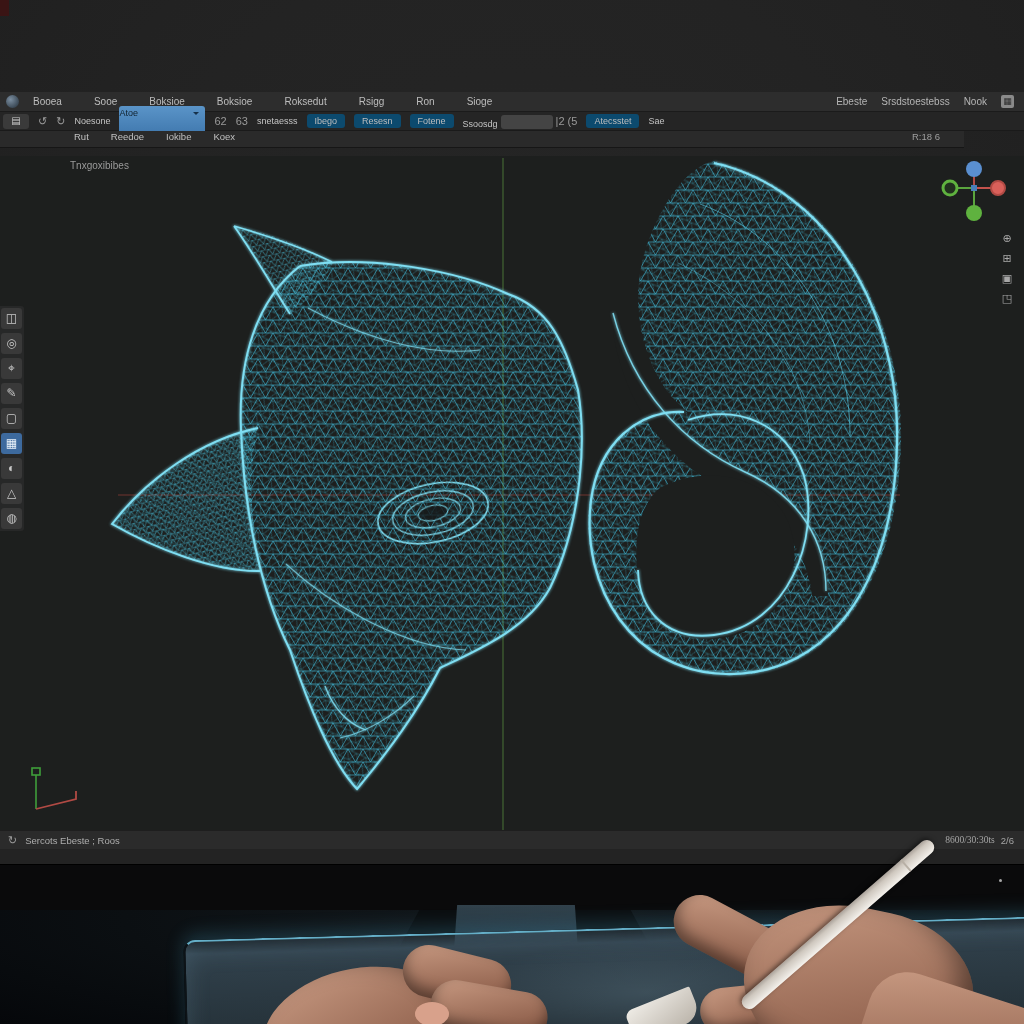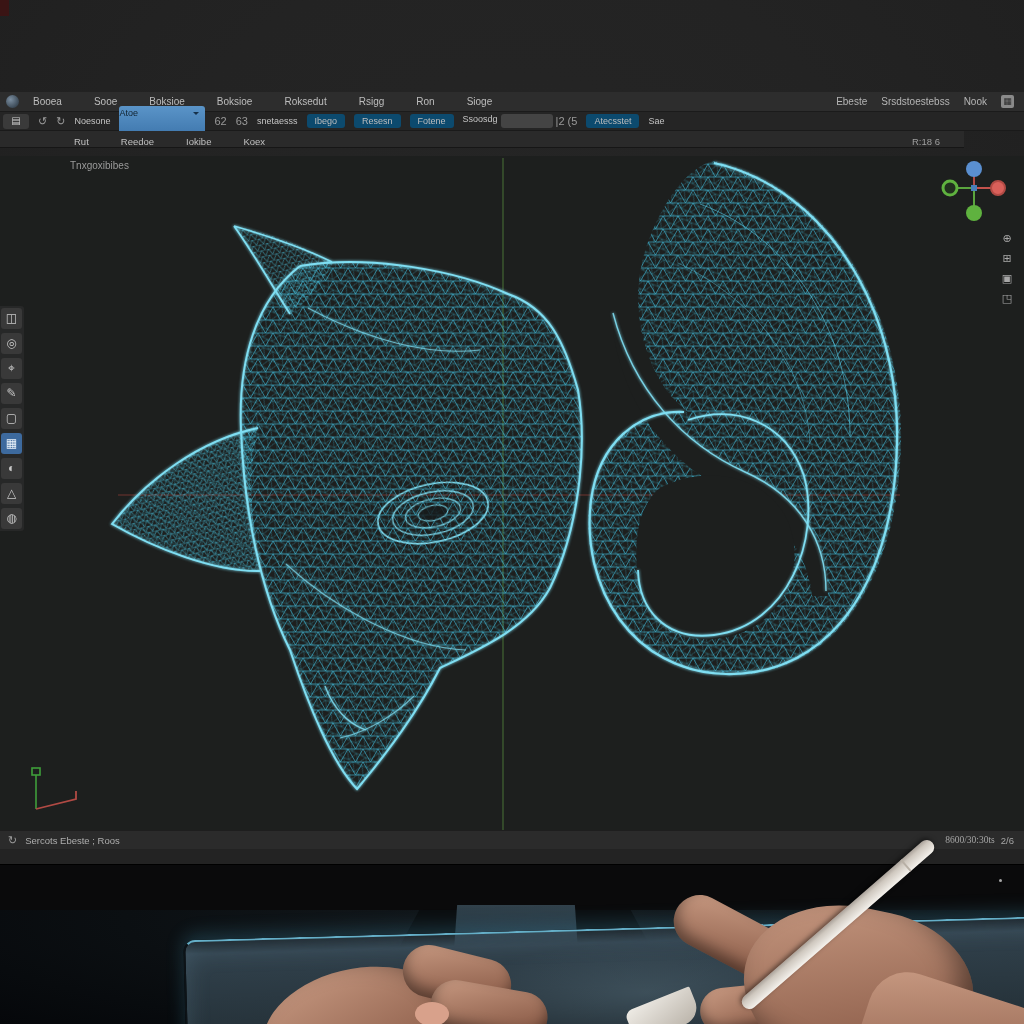--- a/index.html
+++ b/index.html
@@ -31,26 +31,26 @@
   .tb-icon { color:#9a9a9a; font-size:11px; line-height:15px; }
   .tb-editor { width:26px; height:15px; background:#3a3a3a; border-radius:3px; color:#cfcfcf;
     text-align:center; line-height:14px; font-size:10px; }
   .tb-label { color:#c4c4c4; }
   .mode-dropdown { height:30px; background:linear-gradient(#5a94c8,#3f77ad); border-radius:3px;
     color:#12232f; padding:0 18px 0 0; line-height:15px; position:relative; min-width:86px; }
   .mode-dropdown:after { content:""; position:absolute; right:6px; top:6px; border:3px solid transparent;
     border-top-color:#16314a; }
   .tb-btn { height:14px; background:#0c4a6e; border-radius:3px; padding:0 8px; line-height:14px; color:#bdbdbd; }
   .tb-field { width:52px; height:14px; background:#444; border-radius:3px; }
-  .snap-group { display:flex; align-items:flex-start; gap:3px; }
+  .snap-group { display:flex; align-items:flex-end; gap:3px; }
 
   
   .vheader { position:absolute; left:0; top:131px; width:964px; height:17px; background:#2a2a2a;
-    border-bottom:1px solid #161616; display:flex; align-items:flex-end; color:#c0c0c0; font-size:9.5px;
-    padding-left:74px; gap:32px; }
+    border-bottom:1px solid #161616; display:flex; align-items:flex-start; color:#c0c0c0; font-size:9.5px;
+    padding-left:74px; gap:22px; }
   .vheader .spacer { flex:1; }
   .vh-stats { margin-right:24px; color:#9f9f9f; }
 
   
   .viewport { position:absolute; left:0; top:156px; width:1024px; height:682px; background:#1d1f1e; overflow:hidden; }
   .scene-label { position:absolute; left:70px; top:4px; color:#9a9a9a; font-size:10px; }
   .mesh-svg { position:absolute; left:0; top:0; }
 
   
   .toolcol { position:absolute; left:0; top:150px; width:24px; display:flex; flex-direction:column; gap:4px;

